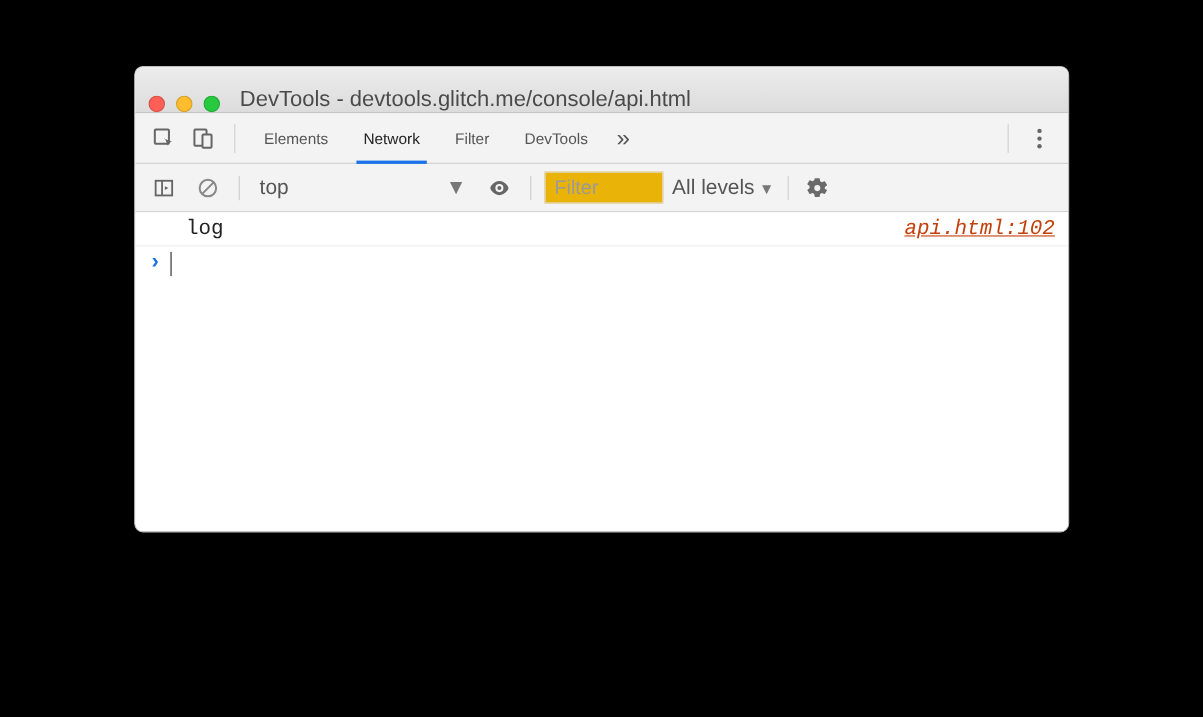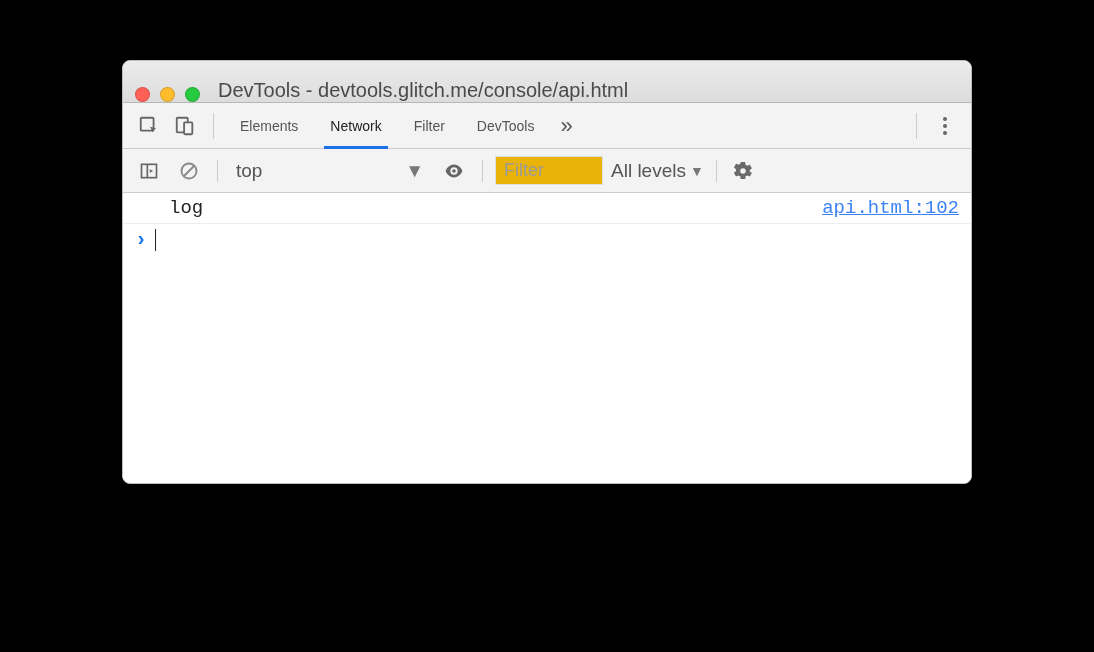--- a/index.html
+++ b/index.html
@@ -134,23 +134,24 @@
   }
   .log-row {
     display: flex;
     padding: 4px 12px 4px 46px;
     border-bottom: 1px solid #eee;
     color: #222;
     justify-content: center;
   }
   .log-msg { flex: 1; }
   .log-src {
-    color: #3b82f6;
+    color: #c2410c;
     text-decoration: underline;
     cursor: pointer;
+    font-style: italic;
   }
   .prompt-row {
     display: flex;
     align-items: center;
     padding: 4px 12px;
     gap: 8px;
   }
   .prompt-chevron {
     color: #1a73e8;
     font-weight: bold;

